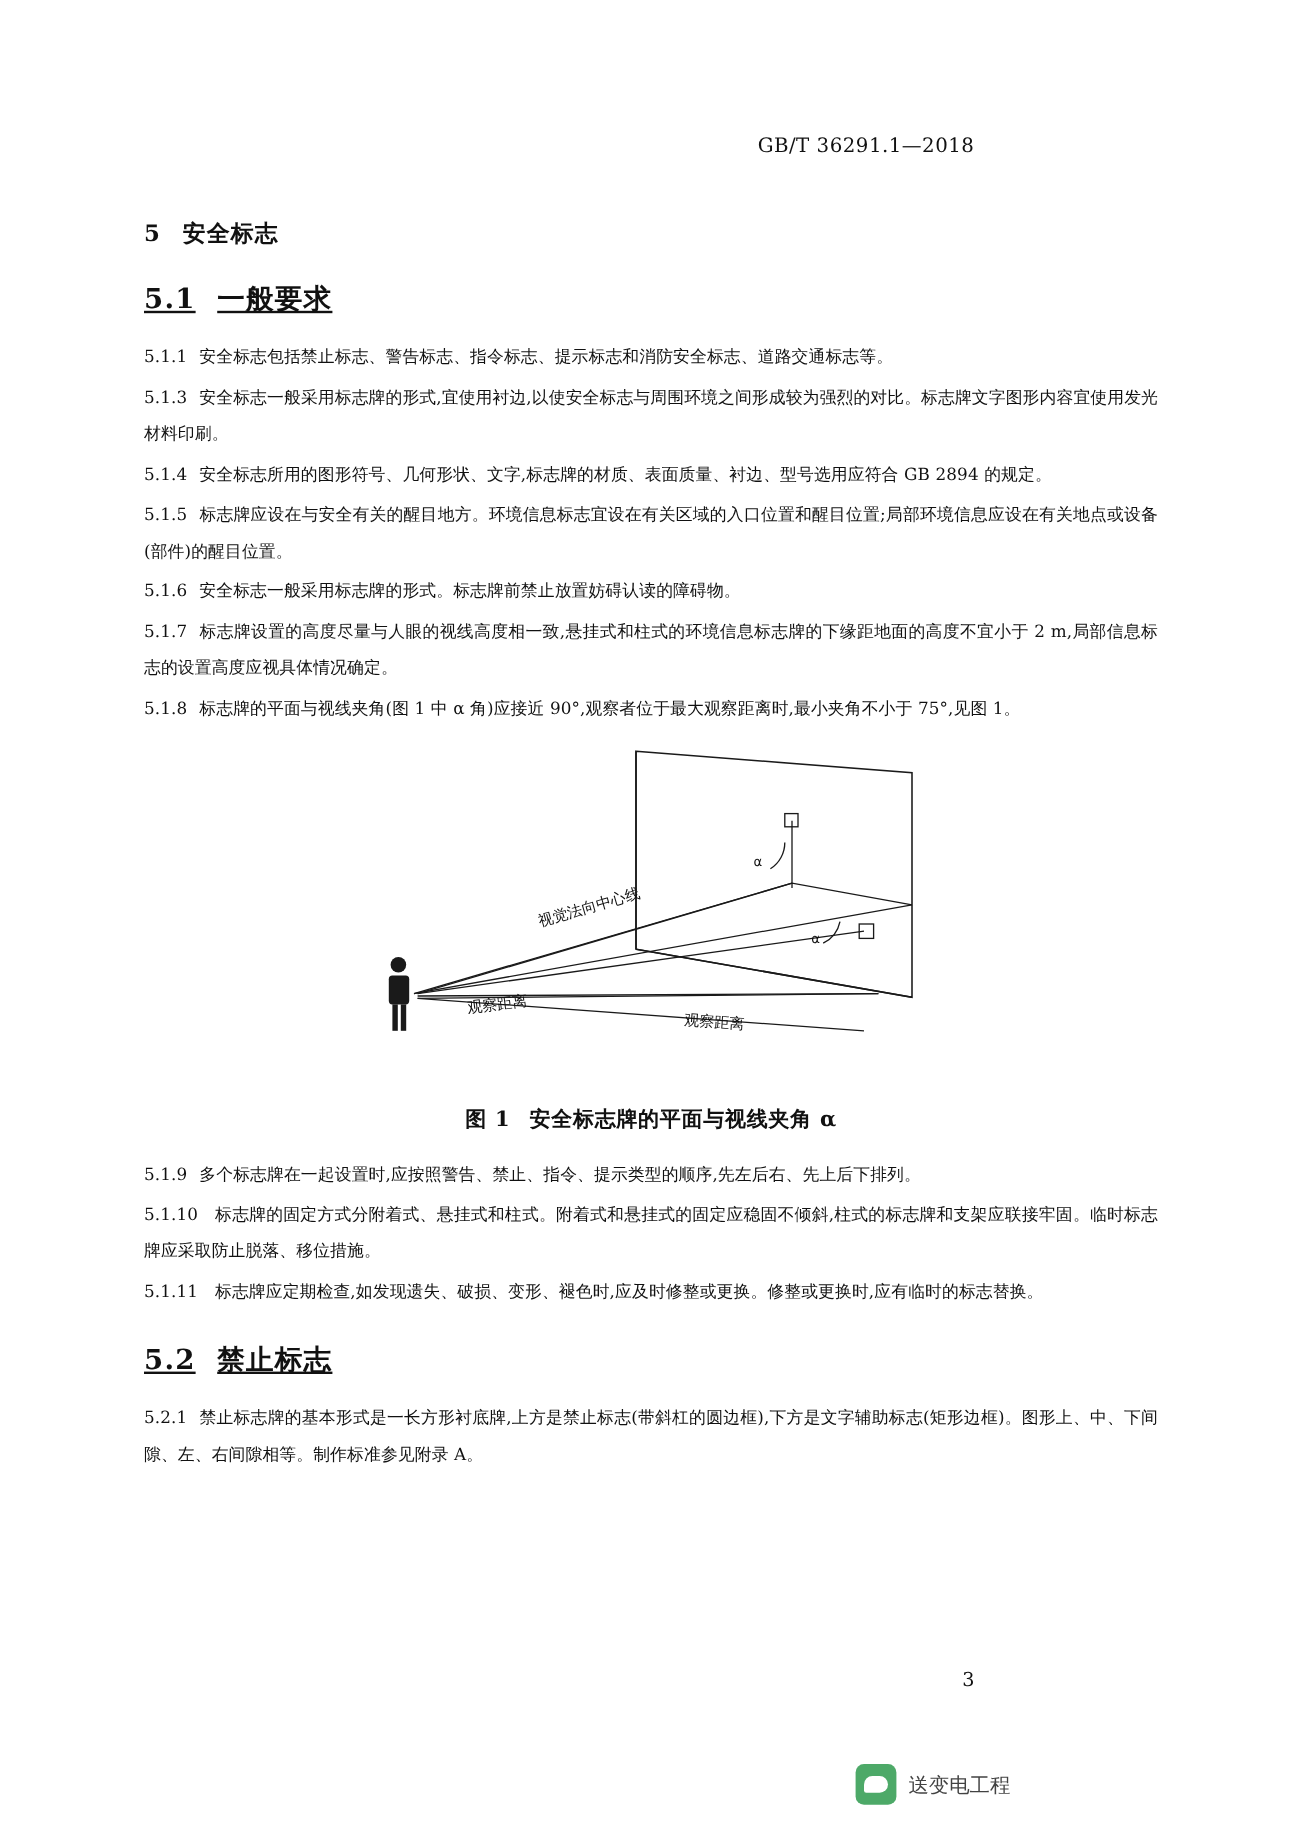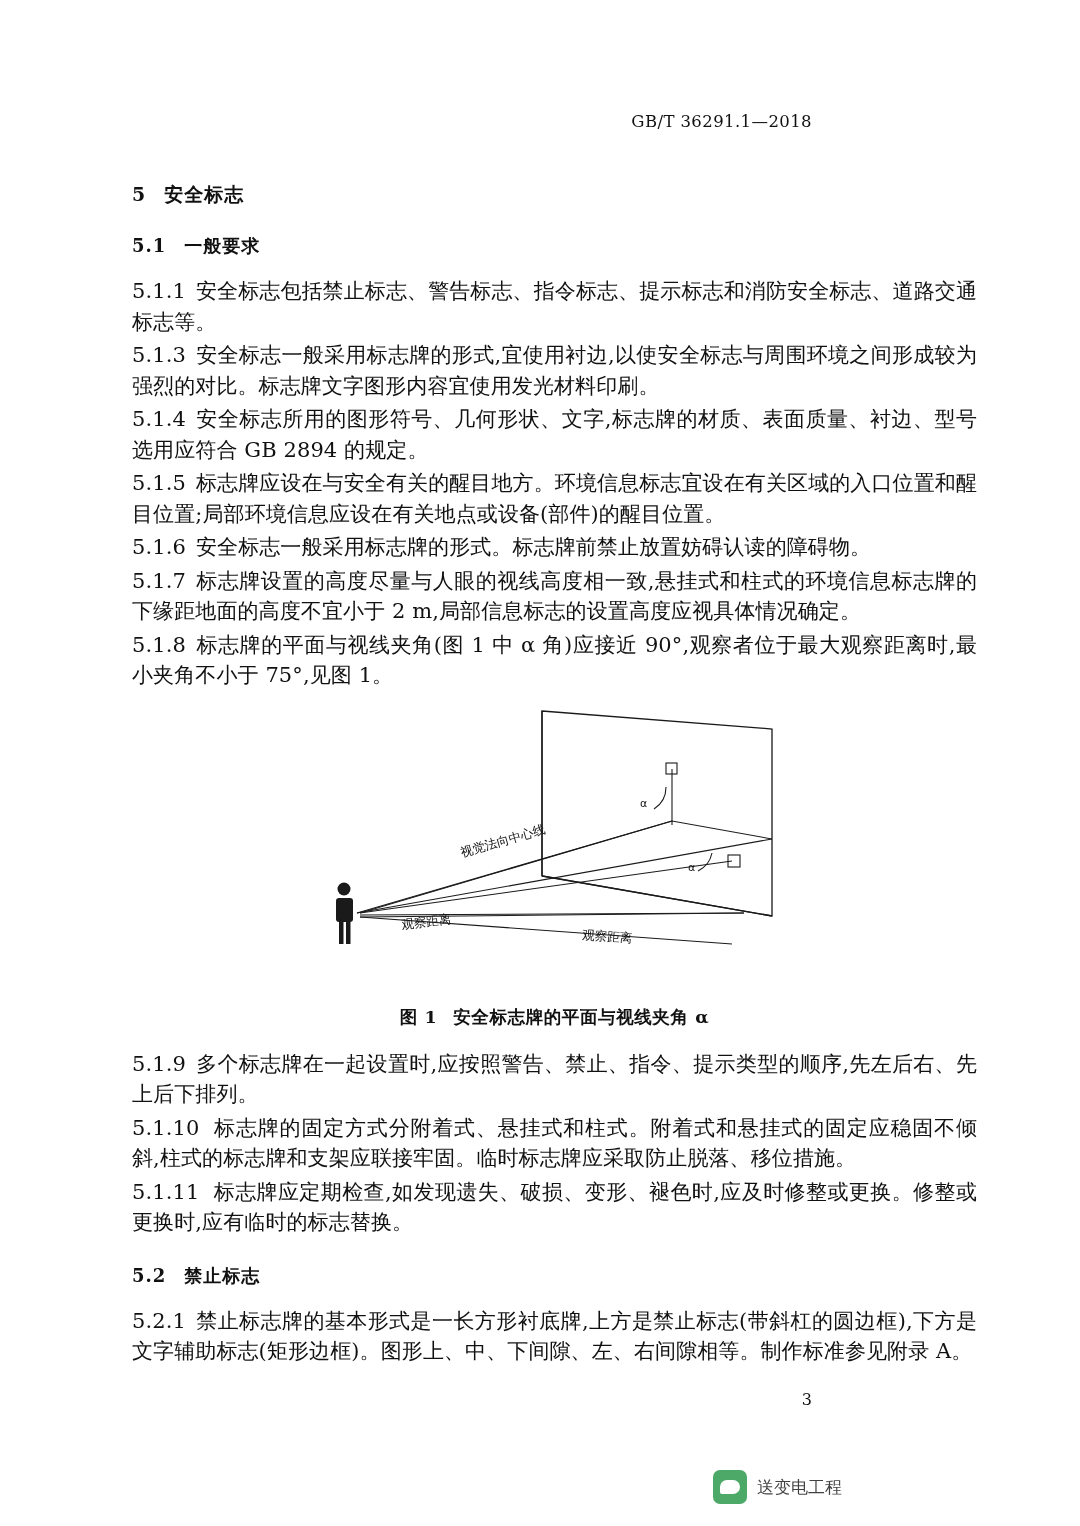--- a/index.html
+++ b/index.html
@@ -26,41 +26,42 @@
     position: absolute;
     top: 112px;
     right: 120px;
     font-size: 16.5px;
     letter-spacing: 0.4px;
     color: #111;
     font-family: "DejaVu Serif", "Liberation Serif", serif;
   }
   .content {
     position: absolute;
-    left: 132px;
+    left: 120px;
     top: 182px;
     width: 845px;
   }
   .h1 {
     font-size: 19px;
     font-weight: bold;
     margin: 0 0 26px 0;
     letter-spacing: 1px;
   }
   .h1 .num { margin-right: 18px; }
   .h2 {
-    font-size: 18px;
+    font-size: 23px;
     font-weight: bold;
     margin: 0 0 18px 0;
     letter-spacing: 1px;
+    text-decoration: underline;
   }
   .h2 .num { margin-right: 18px; }
   .h2.sec52 { margin-top: 26px; }
   p.para {
-    font-size: 21px;
+    font-size: 14px;
     line-height: 30.5px;
     margin: 0 0 3px 0;
     text-align: justify;
     letter-spacing: 0.1px;
   }
   p.para .num {
     margin-right: 10px;
   }
   p.para .num.wide { margin-right: 14px; }
   .fig-wrap {

